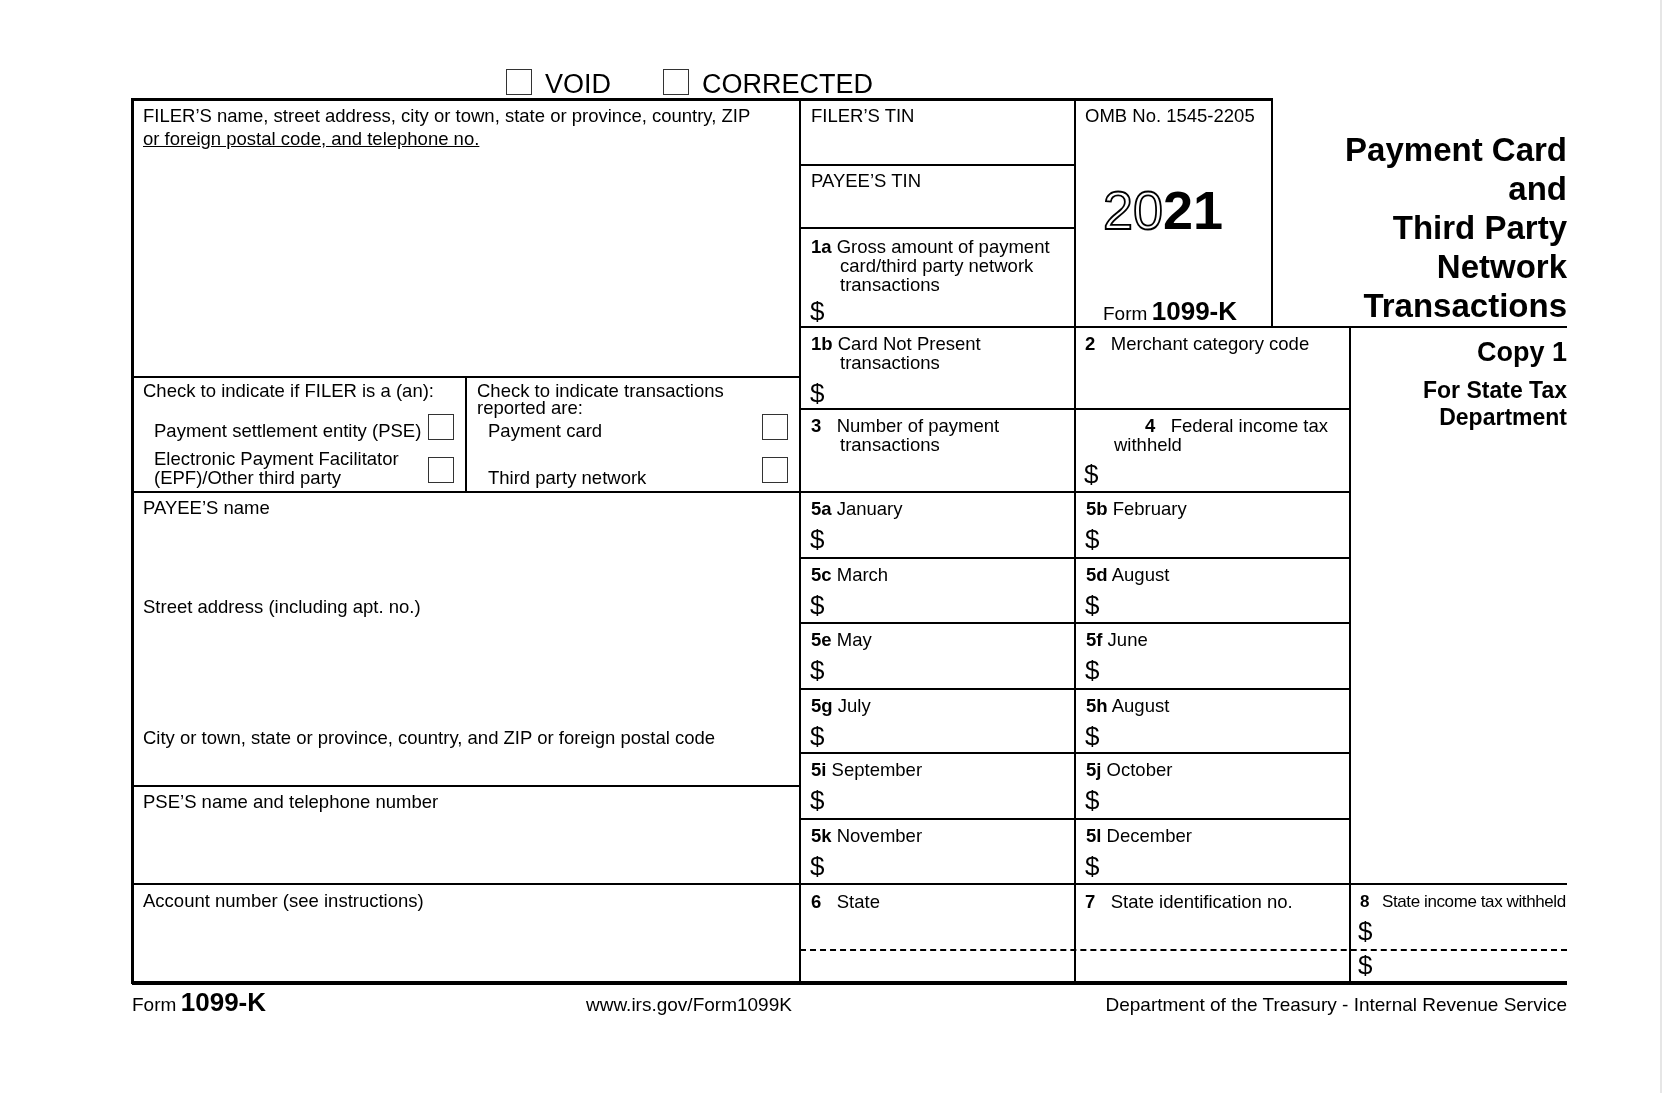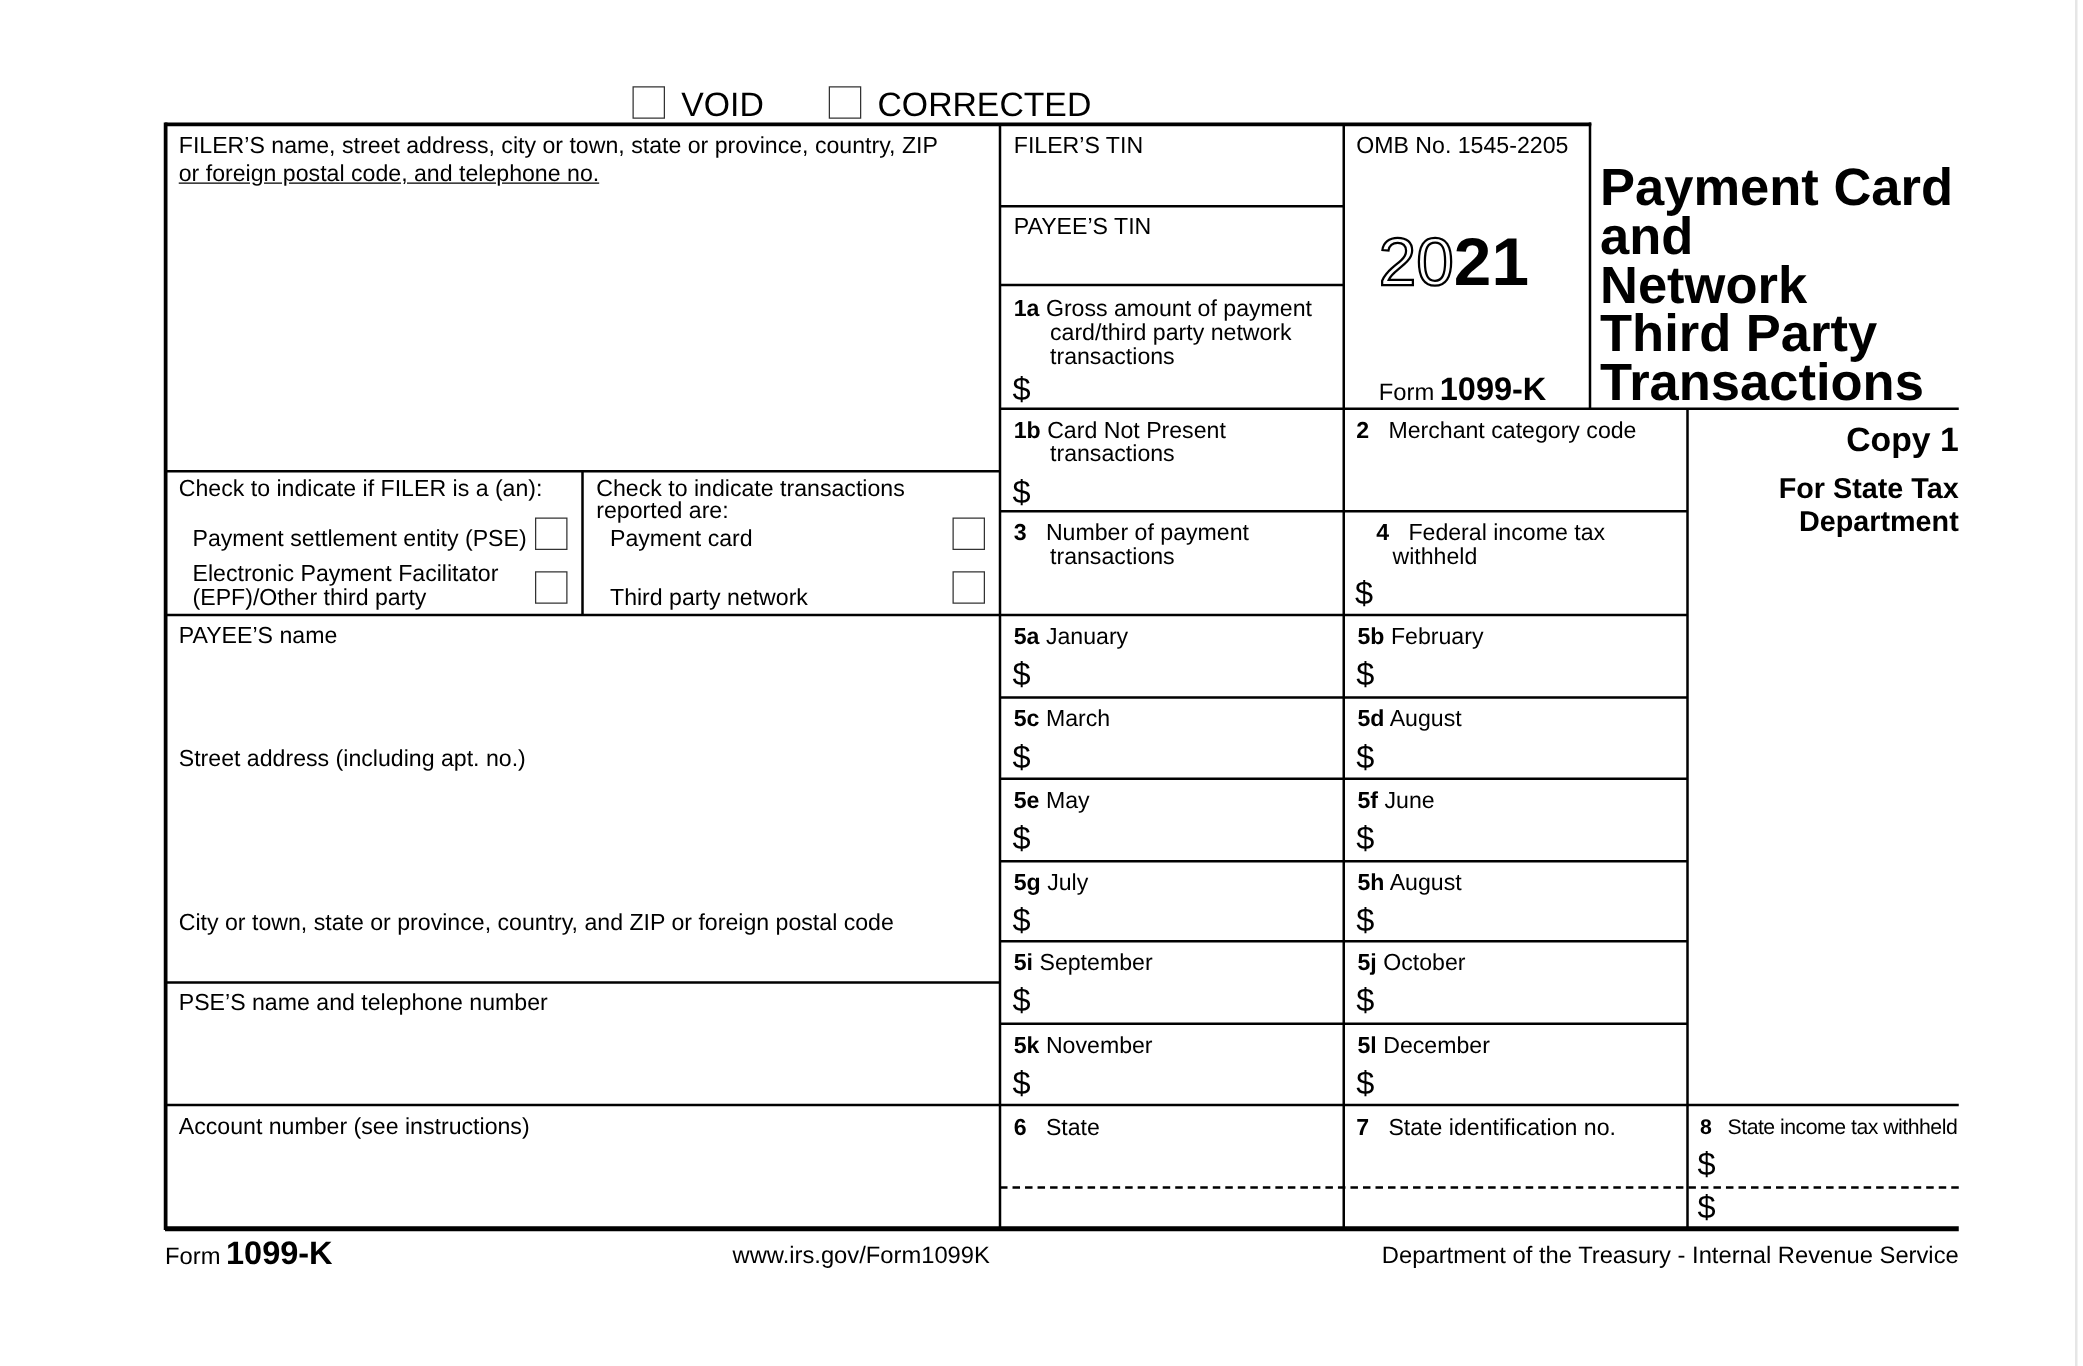--- a/index.html
+++ b/index.html
@@ -6,21 +6,21 @@
   body { width:1666px; height:1093px; position:relative; overflow:hidden;
          font-family:"Liberation Sans", sans-serif; color:#000; }
   .abs { position:absolute; }
   .line-h { position:absolute; height:0; border-top:2px solid #000; }
   .line-v { position:absolute; width:0; border-left:2px solid #000; }
   .dash-h { position:absolute; height:0; border-top:2px dashed #000; }
   .lbl { position:absolute; font-size:18.5px; line-height:19px; white-space:nowrap; }
   .lbl b { font-weight:bold; }
   .dollar { position:absolute; font-size:26px; line-height:26px; }
   .cb { position:absolute; width:26px; height:26px; border:1.5px solid #333; box-sizing:border-box; background:#fff; }
-  .title { position:absolute; font-weight:bold; font-size:42px; line-height:39px; }
+  .title { position:absolute; font-weight:bold; font-size:33px; line-height:39px; text-align:right; }
   .edge { position:absolute; left:1660px; top:0; width:2px; height:1093px; background:#e6e6e6; }
   .field { position:absolute; background:transparent; border:none; outline:none; }
 </style>
 </head>
 <body>
 
 <div class="edge"></div>
 
 <div class="cb" style="left:506px;top:69px;"></div>
 <div class="lbl" style="left:545px;top:70px;font-size:27px;line-height:28px;">VOID</div>
@@ -96,22 +96,22 @@
 <div class="lbl" style="left:840px;top:275px;">transactions</div>
 <div class="dollar" style="left:810px;top:298px;">$</div>
 <input class="field" style="left: 832px; top: 298px; width: 236px; height: 26px;">
 
 <div class="lbl" style="left:1085px;top:106px;">OMB No. 1545-2205</div>
 <div class="abs" style="left:1103px;top:180px;font-size:54px;line-height:60px;font-weight:bold;white-space:nowrap;"><span style="color:#fff;-webkit-text-stroke:1.8px #000;font-weight:normal;">20</span><span>21</span></div>
 <div class="abs" style="left:1103px;top:296px;white-space:nowrap;"><span style="font-size:19px;">Form</span> <span style="font-size:26px;font-weight:bold;">1099-K</span></div>
 
 <div class="title" style="left:1280px;top:130px;width:287px;">
   <div>Payment Card and</div>
+  <div>Third Party</div>
   <div>Network</div>
-  <div>Third Party</div>
   <div>Transactions</div>
 </div>
 
 <div class="abs" style="left:1360px;top:336px;width:207px;text-align:right;font-weight:bold;font-size:27px;line-height:32px;">Copy 1</div>
 <div class="abs" style="left:1360px;top:377px;width:207px;text-align:right;font-weight:bold;font-size:23px;line-height:27px;">
   <div>For State Tax</div>
   <div>Department</div>
 </div>
 
 <div class="lbl" style="left:811px;top:334px;text-align:right;"><b>1b</b> <span>Card Not Present</span></div>
@@ -119,21 +119,21 @@
 <div class="dollar" style="left:810px;top:380px;">$</div>
 <input class="field" style="left: 832px; top: 380px; width: 236px; height: 26px;">
 
 <div class="lbl" style="left:1085px;top:334px;"><b>2</b>&nbsp;&nbsp;&nbsp;<span>Merchant category code</span></div>
 <input class="field" style="left: 1082px; top: 358px; width: 262px; height: 46px;">
 
 <div class="lbl" style="left:811px;top:416px;"><b>3</b>&nbsp;&nbsp;&nbsp;<span>Number of payment</span></div>
 <div class="lbl" style="left:840px;top:435px;">transactions</div>
 <input class="field" style="left: 808px; top: 458px; width: 260px; height: 30px;">
 
-<div class="lbl" style="left:1101px;top:416px;"><b>4</b>&nbsp;&nbsp;&nbsp;<span>Federal income tax</span></div>
+<div class="lbl" style="left:1145px;top:416px;"><b>4</b>&nbsp;&nbsp;&nbsp;<span>Federal income tax</span></div>
 <div class="lbl" style="left:1114px;top:435px;">withheld</div>
 <div class="dollar" style="left:1084px;top:461px;">$</div>
 <input class="field" style="left: 1106px; top: 461px; width: 238px; height: 26px;">
 
 <div id="months">
     <div class="lbl" style="left: 811px; top: 499px;"><b>5a</b> <span>January</span></div>
     <div class="dollar" style="left: 810px; top: 526px;">$</div>
     <input class="field" style="left: 832px; top: 526px; width: 236px; height: 26px;">
     <div class="lbl" style="left: 1086px; top: 499px;"><b>5b</b> <span>February</span></div>
     <div class="dollar" style="left: 1085px; top: 526px;">$</div>

